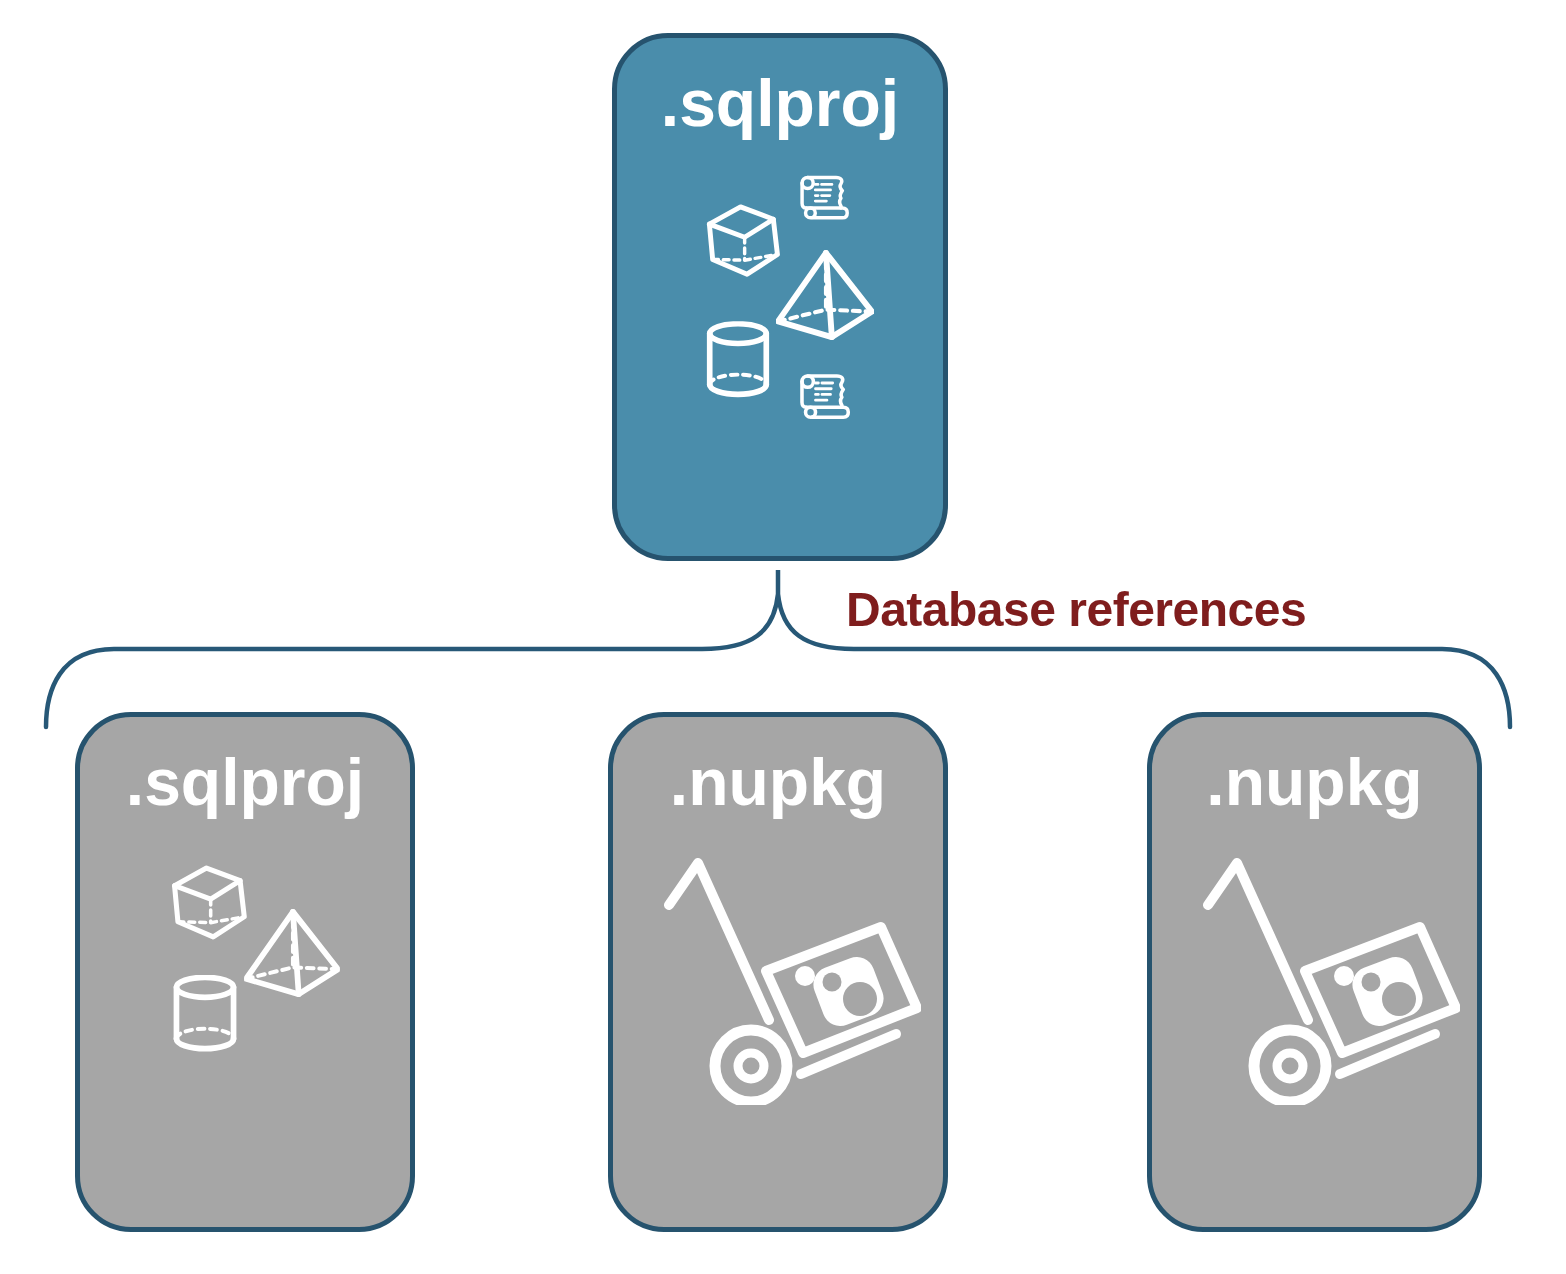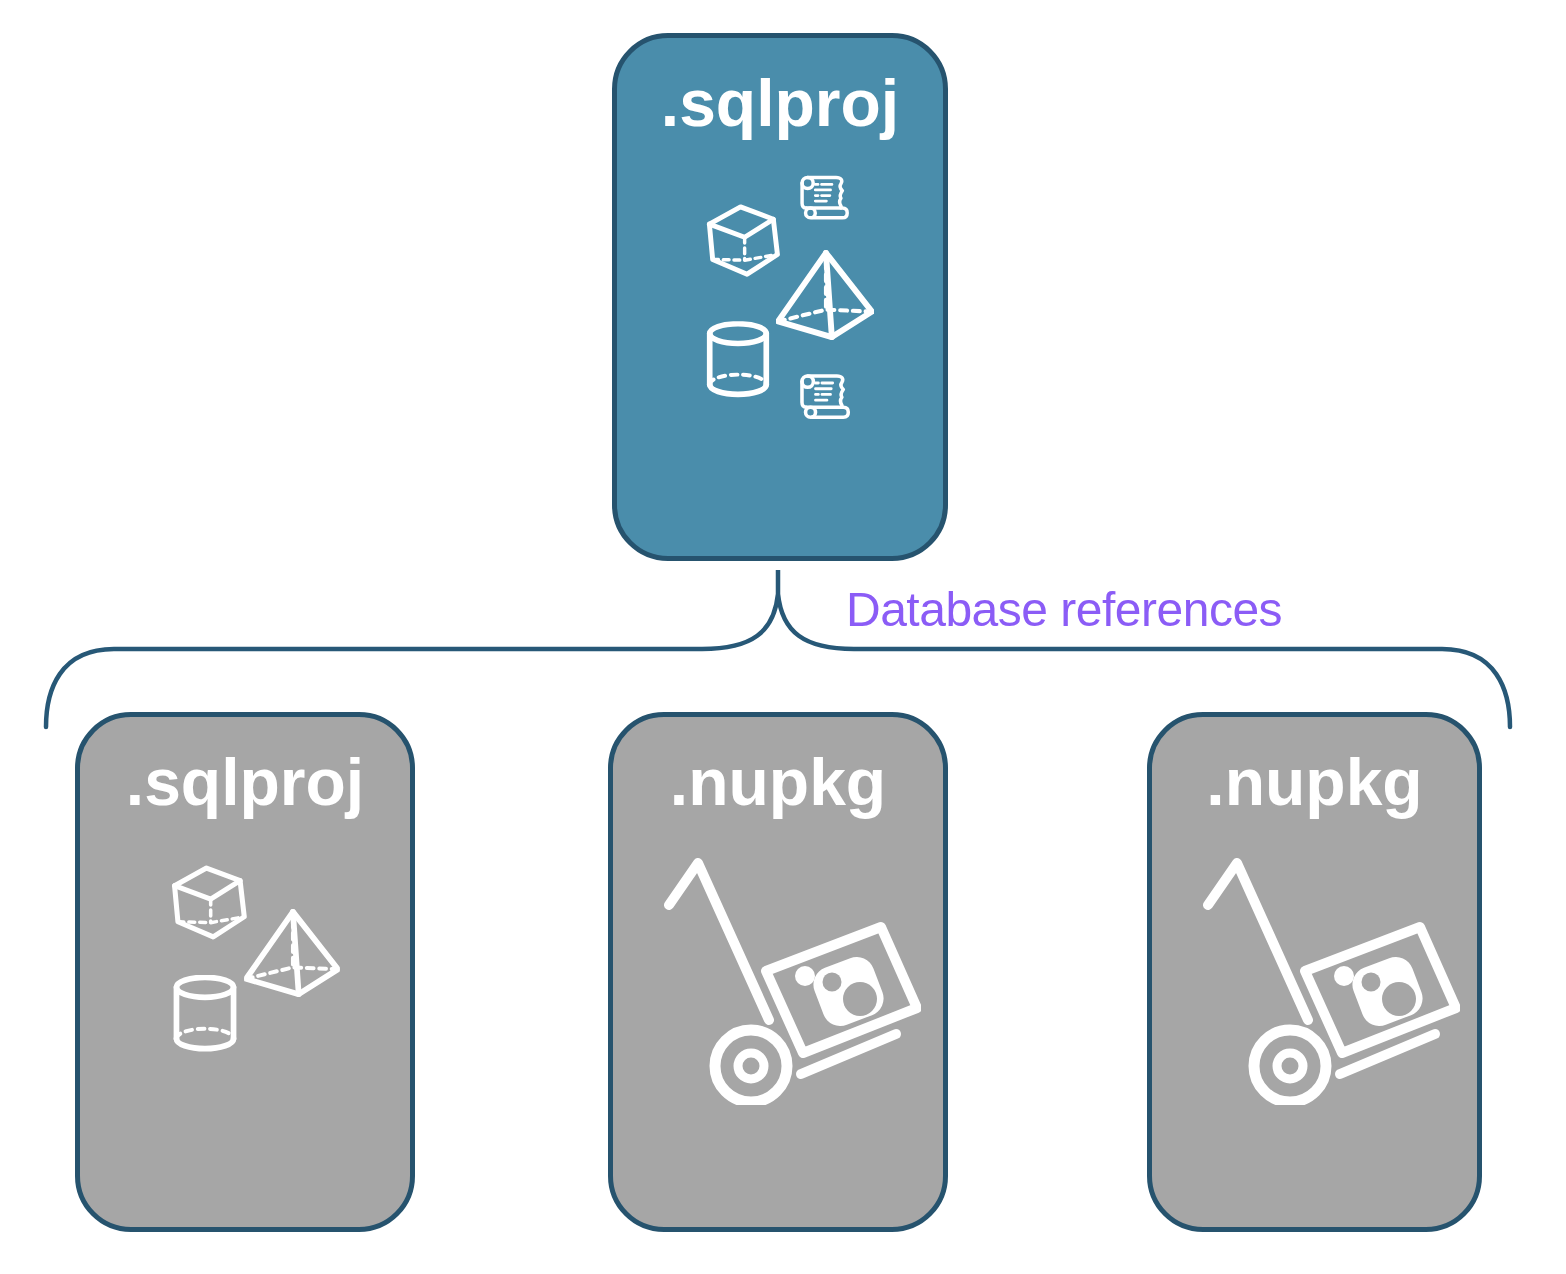--- a/index.html
+++ b/index.html
@@ -18,21 +18,21 @@
   .node-ref3{left:1147px;width:335px;}
   .node-title{
     position:absolute;top:26px;left:0;right:0;text-align:center;
     font-weight:700;font-size:66px;line-height:1.2;color:#ffffff;
     letter-spacing:0px;white-space:nowrap;
   }
   .icon{position:absolute;color:#ffffff;display:block;}
   .brace-layer{position:absolute;left:0;top:0;width:1566px;height:1274px;pointer-events:none;}
   .edge-label{
     position:absolute;left:846px;top:582px;
-    font-size:48px;font-weight:400;color:#8b5cf6;
+    font-size:48px;font-weight:700;color:#7f1d1d;
     letter-spacing:-0.5px;white-space:nowrap;
   }
   .dash{stroke-dasharray:7 6;}
   .hole{fill:#A6A6A6;}
   .defs-hidden{position:absolute;width:0;height:0;overflow:hidden;}
 </style>
 </head>
 <body>
 
 <svg class="defs-hidden" aria-hidden="true">

